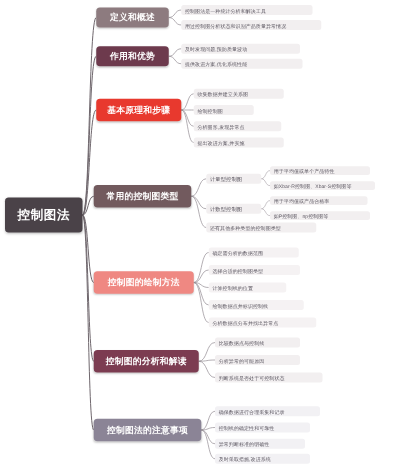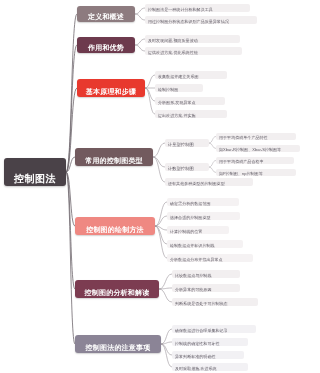--- a/index.html
+++ b/index.html
@@ -15,21 +15,21 @@
     background: #ffffff;
   }
   #edge-layer {
     position: absolute; left: 0; top: 0;
     width: 300px; height: 373px;
     pointer-events: none;
   }
   .node {
     position: absolute;
     display: flex;
-    align-items: flex-end;
+    align-items: center;
     justify-content: center;
     white-space: nowrap;
   }
   .root-node {
     border-radius: 3px;
     color: #ffffff;
     font-weight: bold;
     font-size: 10px;
     letter-spacing: 0.5px;
     box-shadow: 0 1px 2px rgba(0,0,0,0.22);

